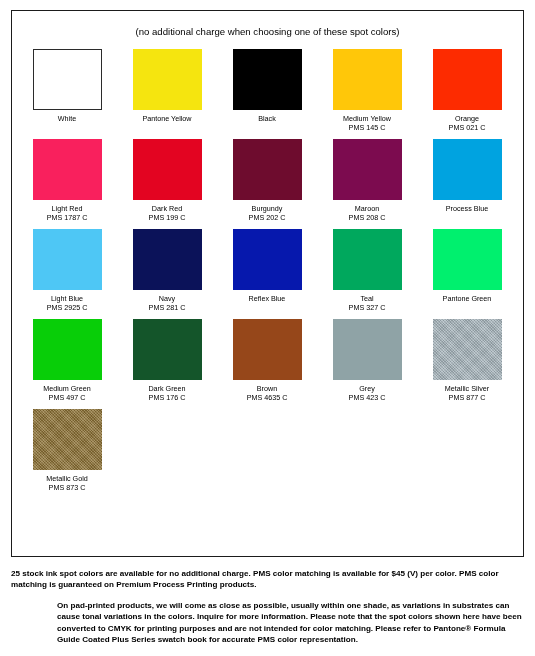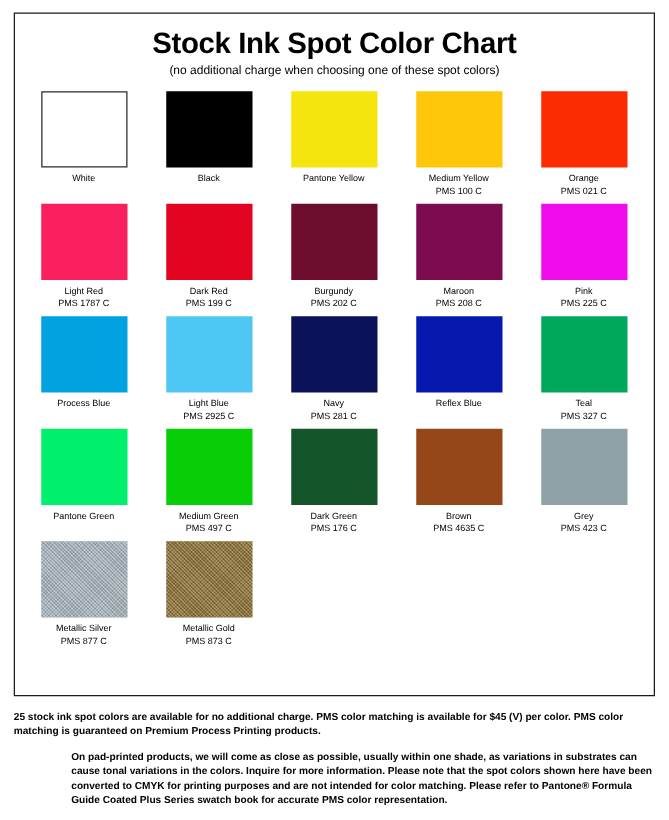--- a/index.html
+++ b/index.html
@@ -95,41 +95,40 @@
   .footer-para:last-child { margin-bottom: 0; margin-left: 46px; }
 </style>
 </head>
 <body>
 
 <div id="page">
 
   <div id="chart-box">
 
     <div id="title-block">
-      <h1 id="chart-title">Stock Ink Spot Color Chart</h1>
       <p id="chart-subtitle">(no additional charge when choosing one of these spot colors)</p>
     </div>
 
     <div id="swatch-grid">
         <div class="swatch-cell">
           <div class="swatch-chip bordered" style="background: rgb(255, 255, 255);"></div>
           <div class="swatch-caption">White</div>
         </div>
         <div class="swatch-cell">
+          <div class="swatch-chip" style="background: rgb(245, 229, 15);"></div>
+          <div class="swatch-caption">Pantone Yellow</div>
+        </div>
+        <div class="swatch-cell">
           <div class="swatch-chip" style="background: rgb(0, 0, 0);"></div>
           <div class="swatch-caption">Black</div>
         </div>
         <div class="swatch-cell">
-          <div class="swatch-chip" style="background: rgb(245, 229, 15);"></div>
-          <div class="swatch-caption">Pantone Yellow</div>
-        </div>
-        <div class="swatch-cell">
           <div class="swatch-chip" style="background: rgb(255, 199, 9);"></div>
           <div class="swatch-caption">Medium Yellow
-PMS 100 C</div>
+PMS 145 C</div>
         </div>
         <div class="swatch-cell">
           <div class="swatch-chip" style="background: rgb(253, 43, 0);"></div>
           <div class="swatch-caption">Orange
 PMS 021 C</div>
         </div>
         <div class="swatch-cell">
           <div class="swatch-chip" style="background: rgb(249, 32, 93);"></div>
           <div class="swatch-caption">Light Red
 PMS 1787 C</div>
@@ -141,25 +140,20 @@
         </div>
         <div class="swatch-cell">
           <div class="swatch-chip" style="background: rgb(110, 12, 46);"></div>
           <div class="swatch-caption">Burgundy
 PMS 202 C</div>
         </div>
         <div class="swatch-cell">
           <div class="swatch-chip" style="background: rgb(124, 11, 79);"></div>
           <div class="swatch-caption">Maroon
 PMS 208 C</div>
-        </div>
-        <div class="swatch-cell">
-          <div class="swatch-chip" style="background: rgb(241, 12, 237);"></div>
-          <div class="swatch-caption">Pink
-PMS 225 C</div>
         </div>
         <div class="swatch-cell">
           <div class="swatch-chip" style="background: rgb(0, 163, 224);"></div>
           <div class="swatch-caption">Process Blue</div>
         </div>
         <div class="swatch-cell">
           <div class="swatch-chip" style="background: rgb(78, 199, 245);"></div>
           <div class="swatch-caption">Light Blue
 PMS 2925 C</div>
         </div>

